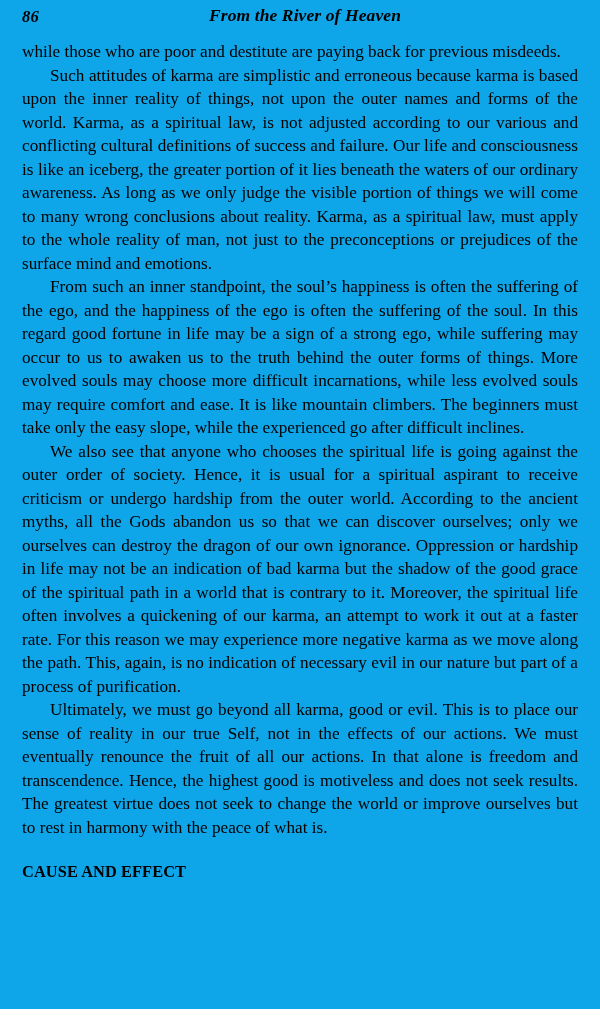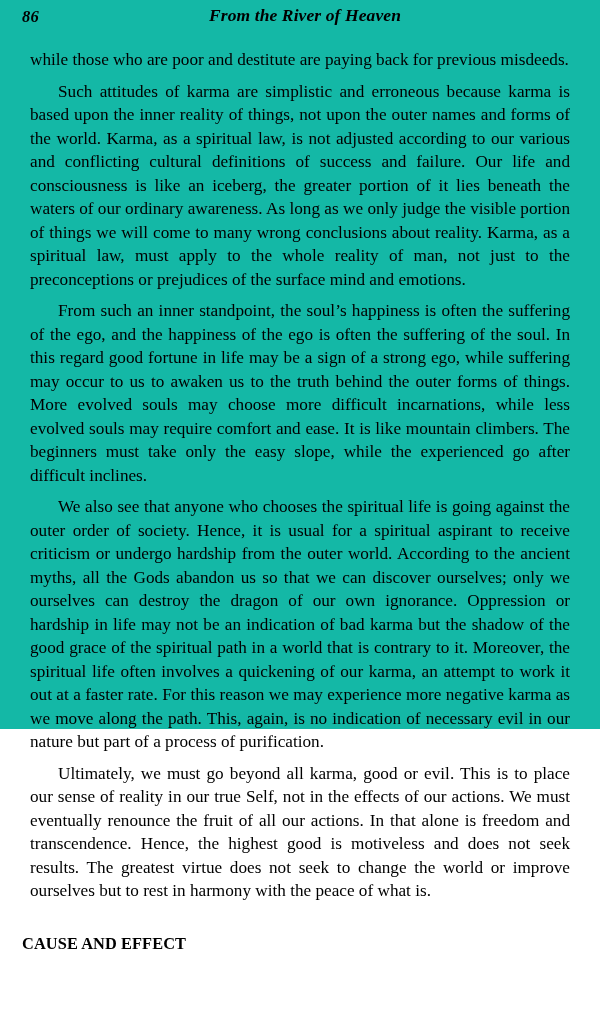--- a/index.html
+++ b/index.html
@@ -11,22 +11,22 @@
     width: 600px;
     height: 1035px;
     overflow: hidden;
     font-family: "Liberation Serif", "DejaVu Serif", serif;
     color: #000000;
     position: relative;
   }
   .page {
     position: relative;
     width: 600px;
-    height: 729px;
-    background: #14b8a6;
+    height: 1009px;
+    background: #0ea5e9;
     box-sizing: border-box;
     padding: 0;
   }
   
   .running-head {
     position: relative;
     height: 34px;
     margin: 0 22px 0 22px;
   }
   .folio {
@@ -51,21 +51,21 @@
     letter-spacing: 0.1px;
     line-height: 1;
     padding-left: 14px;
   }
   
   .body-col {
     margin: 0 22px 0 22px;
     width: 556px;
   }
   p.para {
-    margin: 8px;
+    margin: 0;
     padding: 0;
     text-align: justify;
     text-justify: inter-word;
     font-size: 17.2px;
     line-height: 23.5px;
     text-indent: 28px;
     hyphens: none;
     word-spacing: 0px;
   }
   p.para.no-indent {

